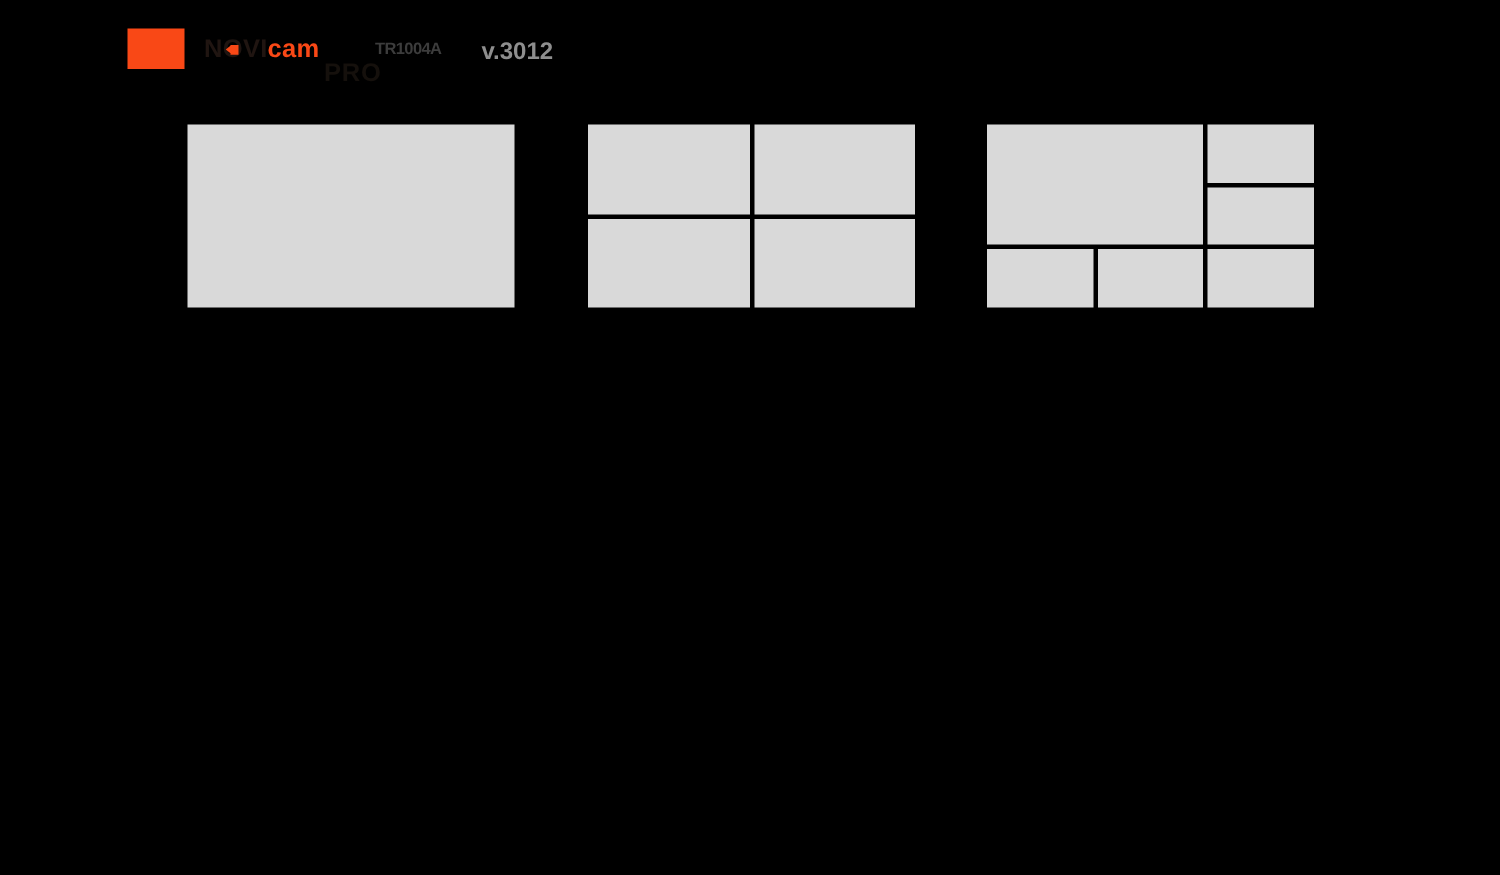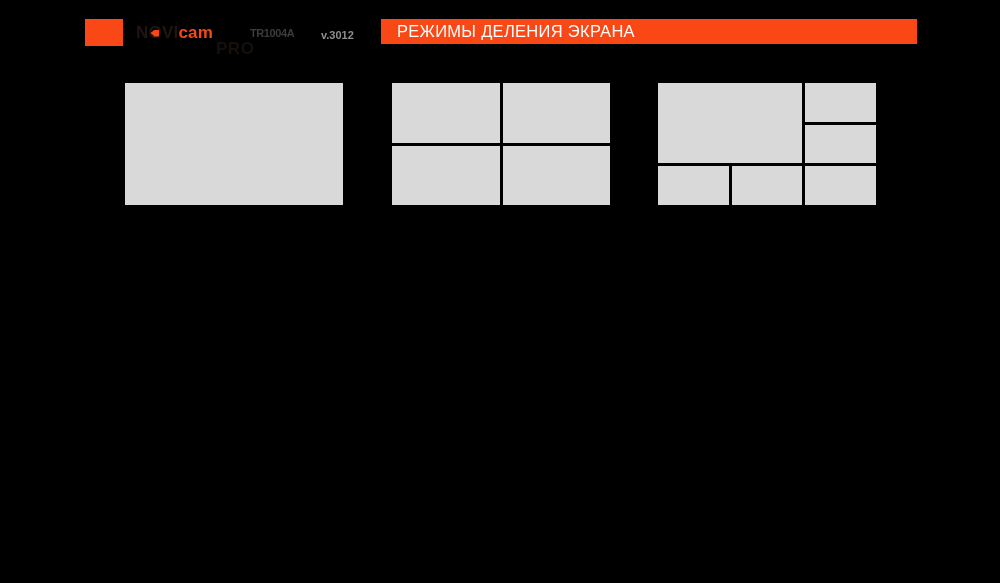--- a/index.html
+++ b/index.html
@@ -52,21 +52,21 @@
     left: 250px; top: 19px; height: 27px;
     display: flex; align-items: center;
     font-size: 11px; font-weight: bold;
     letter-spacing: -0.4px;
     color: var(--model);
   }
   .version {
     position: absolute;
     left: 321px; top: 21px; height: 27px;
     display: flex; align-items: center;
-    font-size: 11px; font-weight: bold;
+    font-size: 16px; font-weight: bold;
     color: var(--version);
   }
   .banner {
     position: absolute;
     left: 381px; top: 19px;
     width: 536px; height: 25px;
     background: var(--accent);
     display: flex; align-items: center;
     padding-left: 16px;
   }
@@ -111,23 +111,20 @@
     <span class="dark">N</span>
       <span class="o-wrap"><span>O</span><span class="cam-icon"></span></span>
       <span class="dark">VI</span>
       <span class="orange">cam</span>
       <span class="pro">PRO</span>
   </div>
 
   <div class="model">TR1004A</div>
   <div class="version">v.3012</div>
 
-  <div class="banner">
-    <span class="banner-title">РЕЖИМЫ ДЕЛЕНИЯ ЭКРАНА</span>
-  </div>
 
   <div class="diagram single"></div>
 
   <div class="diagram quad">
     <div class="cell"></div>
     <div class="cell"></div>
     <div class="cell"></div>
     <div class="cell"></div>
   </div>
 

